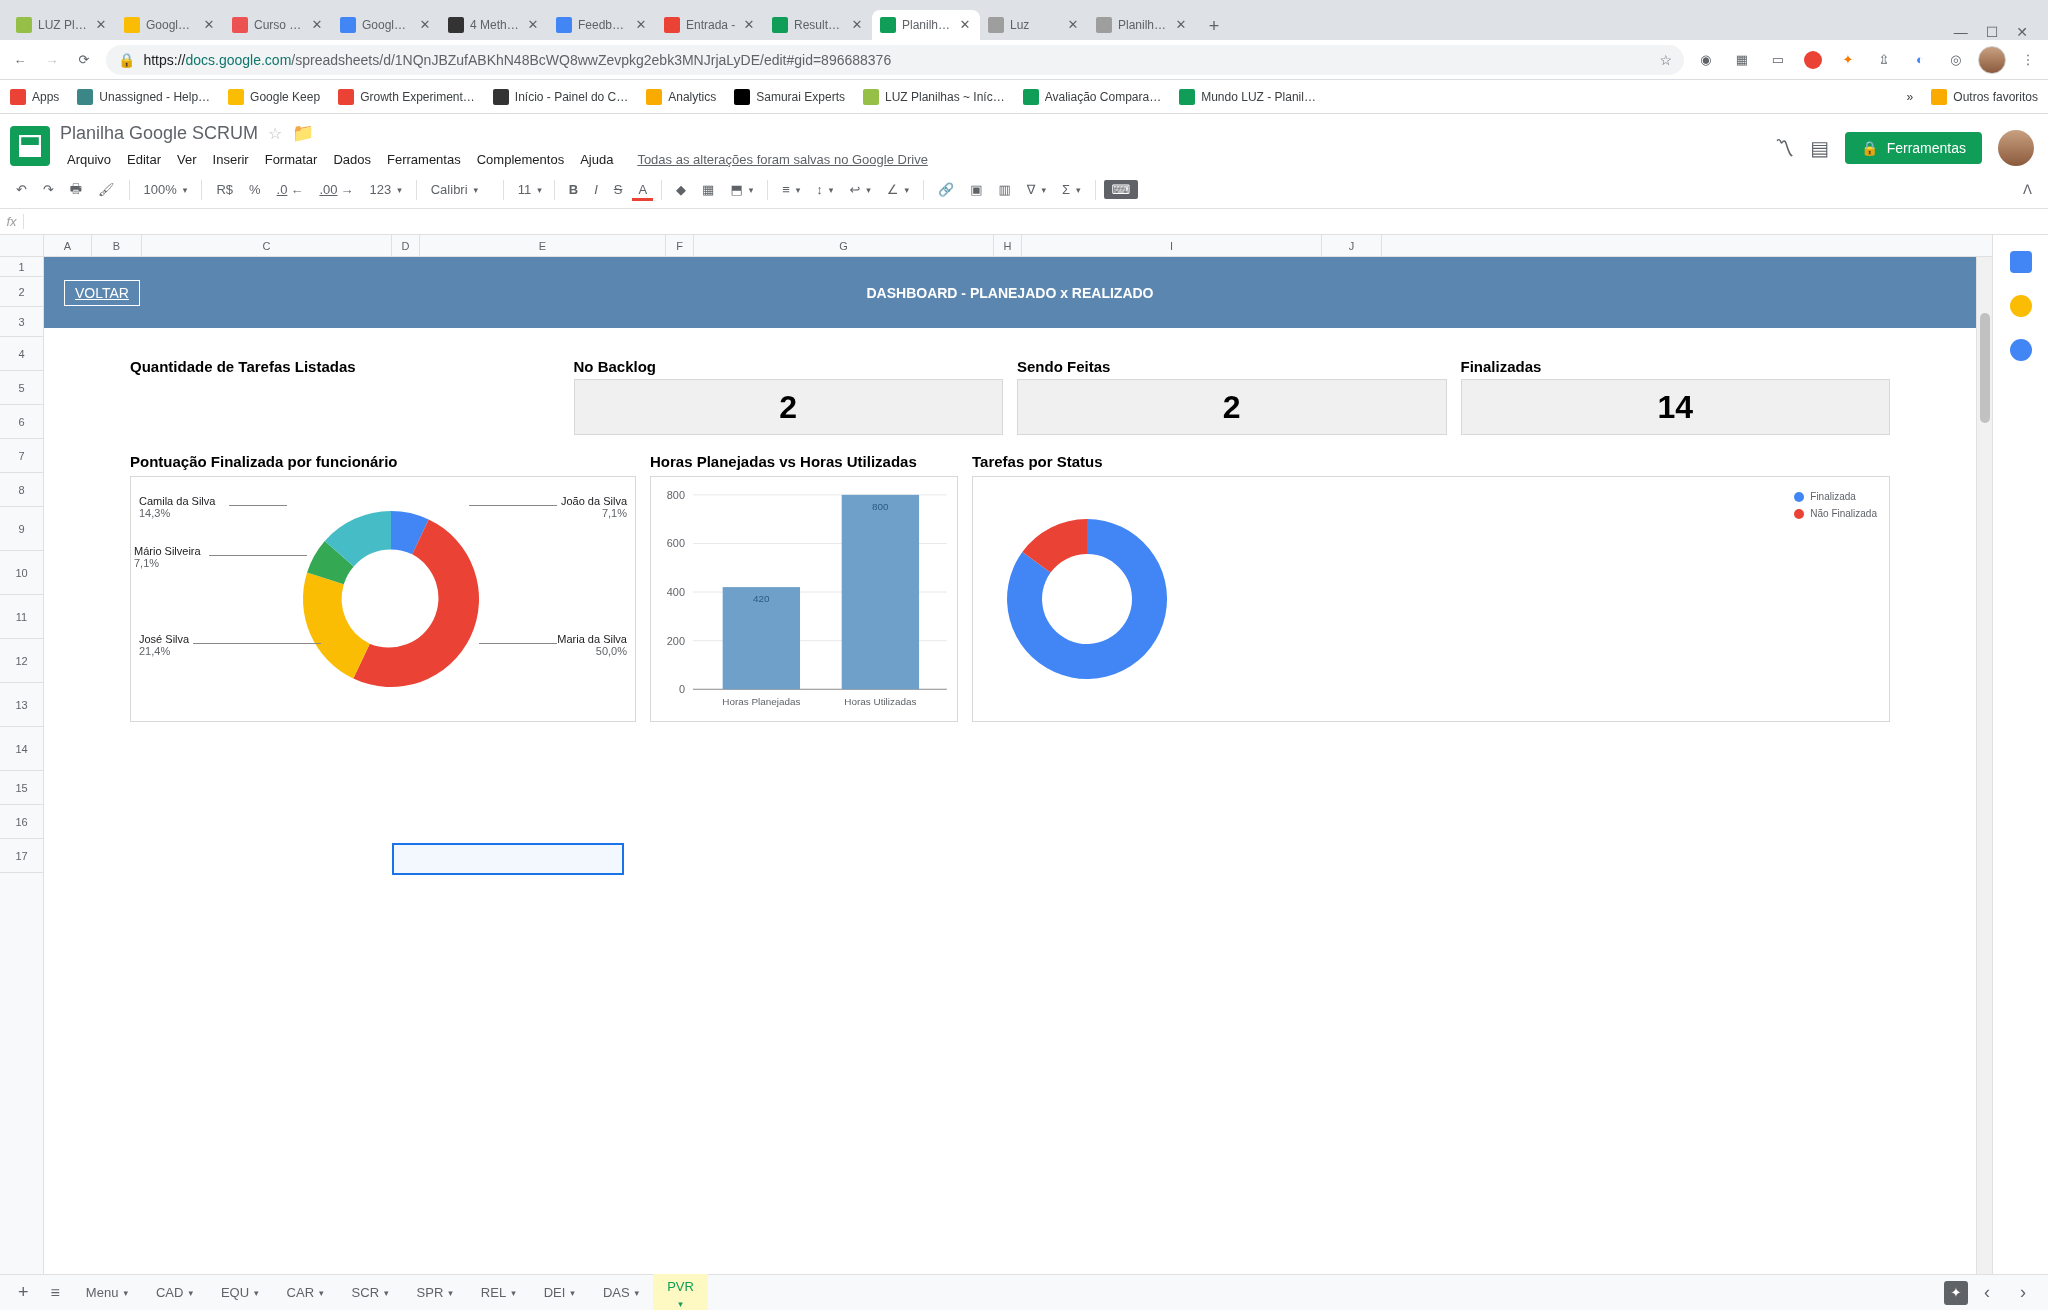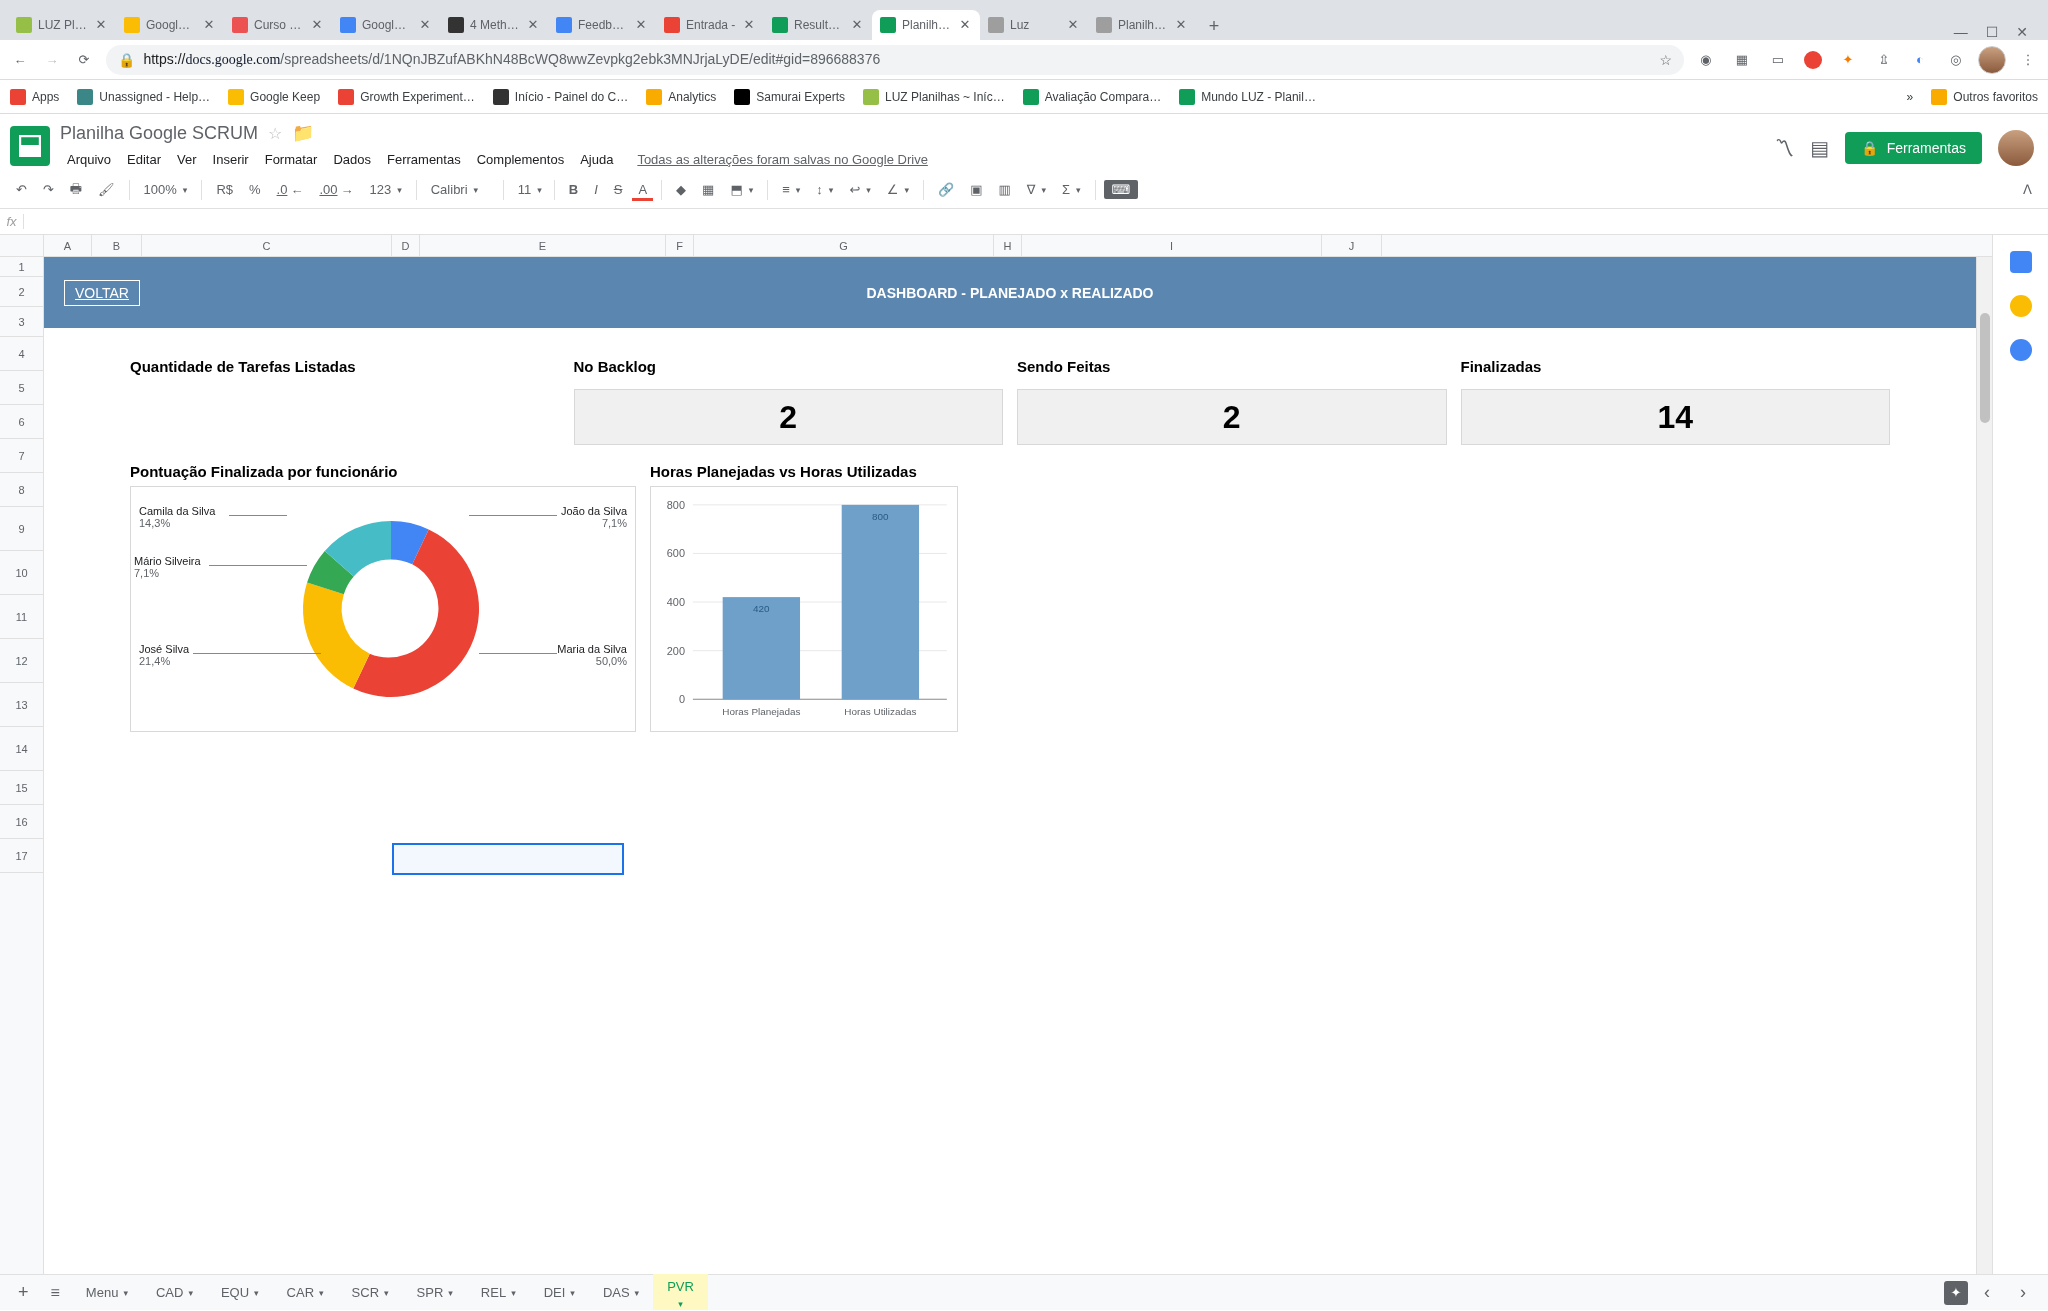--- a/index.html
+++ b/index.html
@@ -16,21 +16,21 @@
   .tab-close { width: 14px; height: 14px; flex-shrink: 0; color: #5f6368; font-size: 13px; line-height: 14px; text-align: center; }
   .new-tab { width: 28px; height: 28px; display: flex; align-items: center; justify-content: center; font-size: 18px; color: #5f6368; margin-left: 4px; }
   .window-controls { margin-left: auto; display: flex; gap: 18px; padding: 0 12px; }
   .window-controls span { font-size: 14px; color: #5f6368; }
 
   .url-bar { background: #fff; display: flex; align-items: center; height: 40px; padding: 0 10px; gap: 12px; border-bottom: 1px solid #dadce0; }
   .nav-btn { width: 20px; height: 20px; display:flex; align-items:center; justify-content:center; color: #5f6368; }
   .nav-btn.disabled { color: #bdc1c6; }
   .omnibox { flex: 1; display: flex; align-items: center; background: #f1f3f4; border-radius: 16px; height: 30px; padding: 0 12px; gap: 8px; color: #5f6368; font-size: 14px; }
   .omnibox .url { flex: 1; color: #202124; }
-  .omnibox .url .domain { color:#0f172a;font-family:Liberation Serif, serif; }
+  .omnibox .url .domain { color:#0f766e; }
   .omnibox .url .path { color:#5f6368; }
   .url-actions { display: flex; gap: 16px; align-items:center; }
   .url-actions .icon { width: 20px; height: 20px; display:flex; align-items:center; justify-content:center; }
   .avatar { width:28px; height:28px; border-radius:50%; background: linear-gradient(180deg,#c8a080 0%, #8b5a3c 100%); border:1px solid #ccc; }
 
   .bookmarks-bar { background:#fff; display:flex; align-items:center; height:34px; padding:0 10px; gap:18px; border-bottom:1px solid #dadce0; font-size:12px; color:#3c4043;}
   .bookmark { display:flex; align-items:center; gap:6px; white-space:nowrap; }
   .bm-icon { width:16px; height:16px; border-radius:2px; }
 
   
@@ -79,21 +79,21 @@
   .row-h:first-child { height:20px; }
   .content { flex:1; position:relative; }
 
   
   .dash-header { background:#5b86b0; height:71px; display:flex; align-items:center; position:relative;}
   .voltar-box { border:1px solid #fff; color:#fff; padding:4px 10px; margin-left:20px; text-decoration:underline; font-size:14px;}
   .dash-title { position:absolute; left:0; right:0; text-align:center; color:#fff; font-size:14px; font-weight:bold; pointer-events:none;}
 
   .cards-row { display:flex; gap:14px; padding: 30px 86px 0 86px;}
   .card-group { flex:1; }
-  .card-label { font-size:15px; font-weight:bold; color:#000; margin-bottom:14px;}
+  .card-label { font-size:15px; font-weight:bold; color:#000; margin-bottom:4px;}
   .card-box { background:#f0f0f0; border:1px solid #d8d8d8; height:56px; display:flex; align-items:center; justify-content:center; font-size:32px; font-weight:bold;}
 
   .charts-row { display:flex; gap:14px; padding: 18px 86px 0 86px;}
   .chart-label { font-size:15px; font-weight:bold; color:#000; margin-bottom:6px;}
   .chart-box { background:#fff; border:1px solid #d8d8d8; height:246px; position:relative;}
   .chart-wide { flex: 0 0 506px;}
   .chart-mid { flex: 0 0 308px;}
   .chart-right { flex: 1;}
 
   
@@ -457,20 +457,41 @@
                   <rect x="192" y="18" width="78" height="196" fill="#6fa0c9"></rect>
                   <text x="111" y="126" text-anchor="middle" font-size="10" fill="#2b5a87">420</text>
                   <text x="231" y="33" text-anchor="middle" font-size="10" fill="#2b5a87">800</text>
                   <text x="111" y="230" text-anchor="middle" font-size="10" fill="#5f6368">Horas Planejadas</text>
                   <text x="231" y="230" text-anchor="middle" font-size="10" fill="#5f6368">Horas Utilizadas</text>
                 </g>
               </svg>
             </div>
           </div>
 
+          <div class="chart-right">
+            <div class="chart-label">Tarefas por Status</div>
+            <div class="chart-box">
+              <svg viewBox="0 0 200 200" style="position:absolute;left:14px;top:22px;width:200px;height:200px">
+                <g transform="translate(100,100)">
+                  <path d="M0,-80 A80,80 0 1,1 -64.7,-47 L-36.4,-26.4 A45,45 0 1,0 0,-45 Z" fill="#4285f4"></path>
+                  <path d="M-64.7,-47 A80,80 0 0,1 0,-80 L0,-45 A45,45 0 0,0 -36.4,-26.4 Z" fill="#ea4335"></path>
+                </g>
+              </svg>
+              <div style="position:absolute;right:12px;top:14px;font-size:10px;color:#5f6368">
+                <div style="display:flex;align-items:center;gap:6px;margin-bottom:6px">
+                    <span style="width:10px;height:10px;border-radius:50%;background:#4285f4;display:inline-block"></span>
+                    <span>Finalizada</span>
+                  </div>
+                <div style="display:flex;align-items:center;gap:6px">
+                    <span style="width:10px;height:10px;border-radius:50%;background:#ea4335;display:inline-block"></span>
+                    <span>Não Finalizada</span>
+                  </div>
+              </div>
+            </div>
+          </div>
         </div>
 
         <div class="selected-cell" style="left:348px;top:586px;width:232px;height:32px"></div>
 
       </div>
       <div style="width:16px;position:relative;background:#f1f1f1;border-left:1px solid #e0e0e0">
         <div class="scroll-thumb-v"></div>
       </div>
     </div>
 

